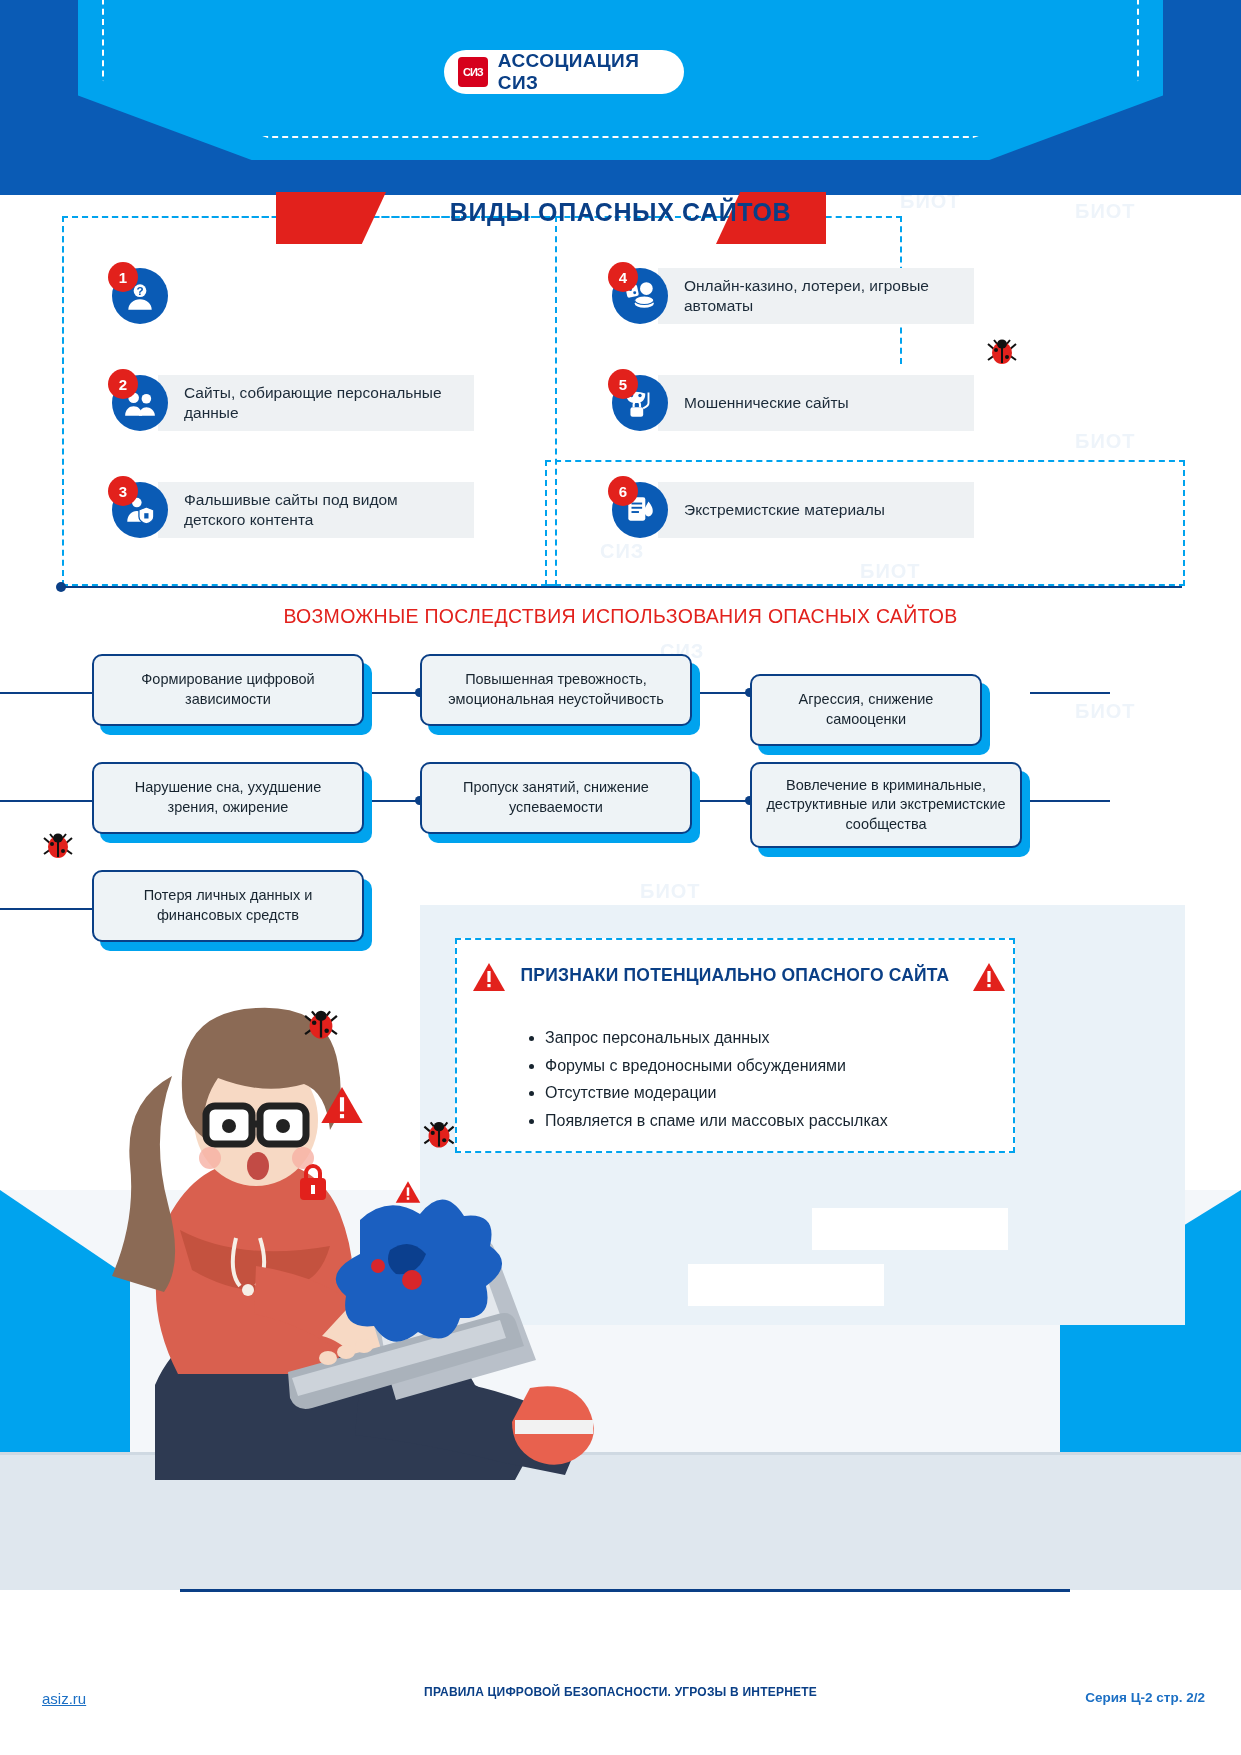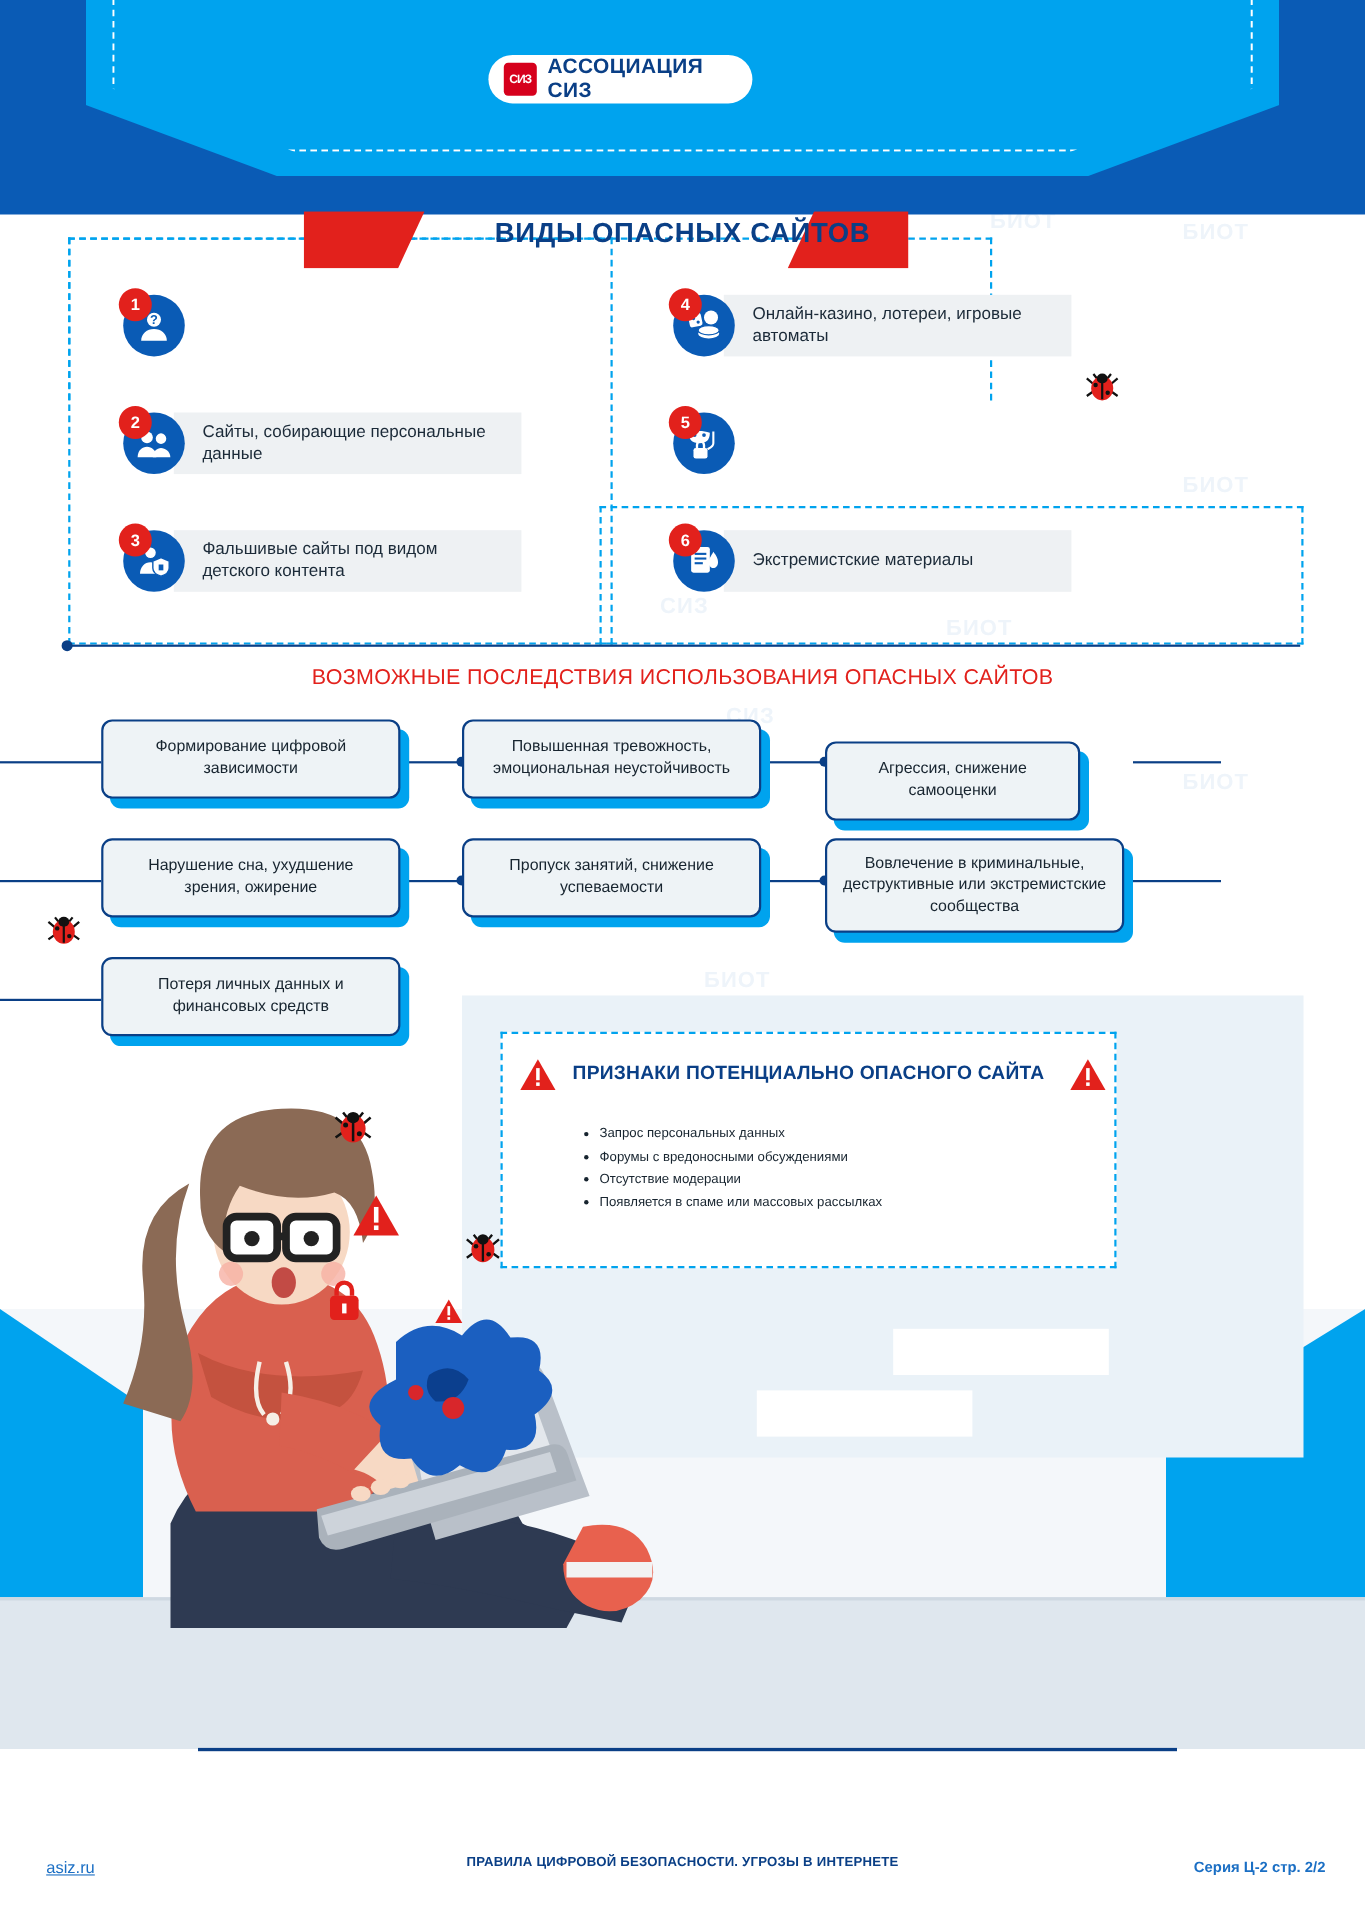--- a/index.html
+++ b/index.html
@@ -122,21 +122,21 @@
     position:absolute; left:455px; top:938px; width:560px; height:215px;
     border:2px dashed #00a3ee; background:#ffffff; z-index:3;
   }
   .panel-title {
     position:absolute; left:455px; top:965px; width:560px; text-align:center; z-index:5;
     font-size:17.5px; font-weight:bold; color:#0a3f86; letter-spacing:.2px;
   }
   .warn-tri { position:absolute; z-index:5; width:34px; height:30px; }
   .panel-list {
     position:absolute; left:505px; top:1008px; width:520px; z-index:5;
-    font-size:12px; color:#17242f; line-height:1.72;
+    font-size:16px; color:#17242f; line-height:1.72;
   }
   .panel-list li { margin:0; }
   .panel-white-1 { position:absolute; left:812px; top:1208px; width:196px; height:42px; background:#fff; z-index:4; }
   .panel-white-2 { position:absolute; left:688px; top:1264px; width:196px; height:42px; background:#fff; z-index:4; }
 
   
   .bottom-blue-l {
     position:absolute; left:0; top:1190px; width:130px; height:400px; background:#00a3ee; z-index:1;
     clip-path: polygon(0 0, 100% 22%, 100% 100%, 0 100%);
   }
@@ -257,20 +257,21 @@
   <div class="circ">
     <svg viewBox="0 0 32 32">
         <path d="M3 7c6-2 12-2 18 0 0 6-3 9-9 9S3 13 3 7z" fill="#fff"></path>
         <circle cx="8" cy="9" r="1.6" fill="#0a5bb5"></circle>
         <circle cx="16" cy="9" r="1.6" fill="#0a5bb5"></circle>
         <rect x="7" y="20" width="12" height="9" rx="2" fill="#fff"></rect>
         <path d="M10 20v-2.5a3 3 0 016 0V20" stroke="#fff" stroke-width="2" fill="none"></path>
         <path d="M24 6v10c0 3-3 4-5 5" stroke="#fff" stroke-width="1.8" fill="none"></path>
       </svg>
   </div>
+  <div class="box" style="width:316px;">Мошеннические сайты</div>
 </div>
 
 <div class="item" style="left:612px; top:482px;">
   <div class="badge">6</div>
   <div class="circ">
     <svg viewBox="0 0 32 32">
         <rect x="5" y="4" width="16" height="22" rx="2" fill="#fff"></rect>
         <rect x="8" y="9" width="10" height="1.8" fill="#0a5bb5"></rect>
         <rect x="8" y="13" width="10" height="1.8" fill="#0a5bb5"></rect>
         <rect x="8" y="17" width="7" height="1.8" fill="#0a5bb5"></rect>

